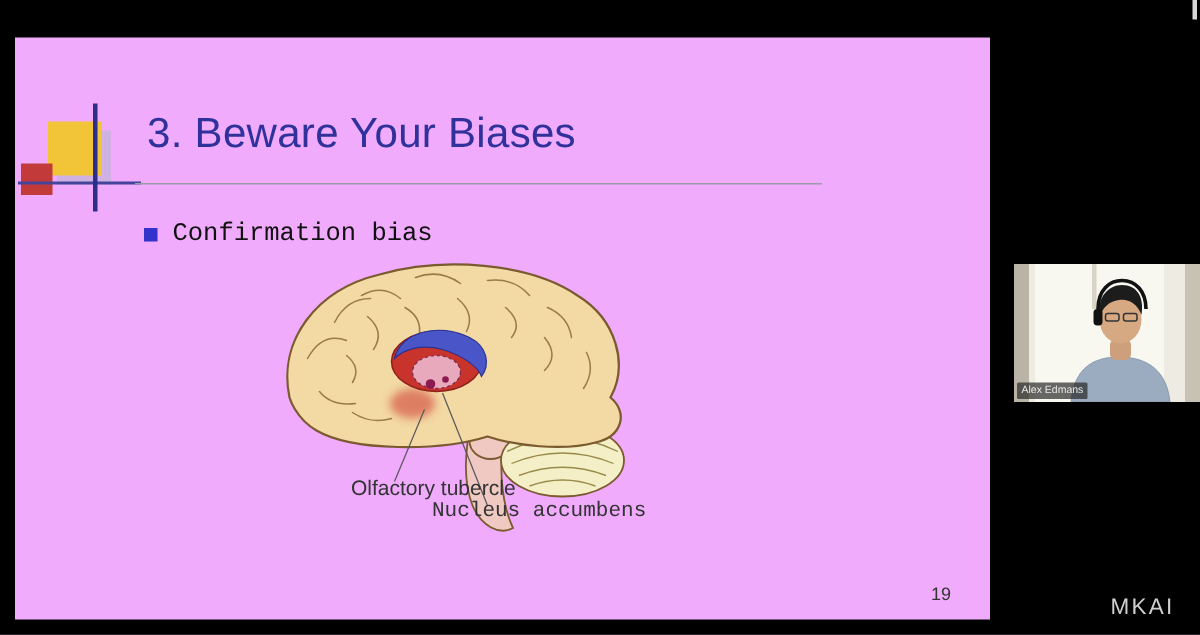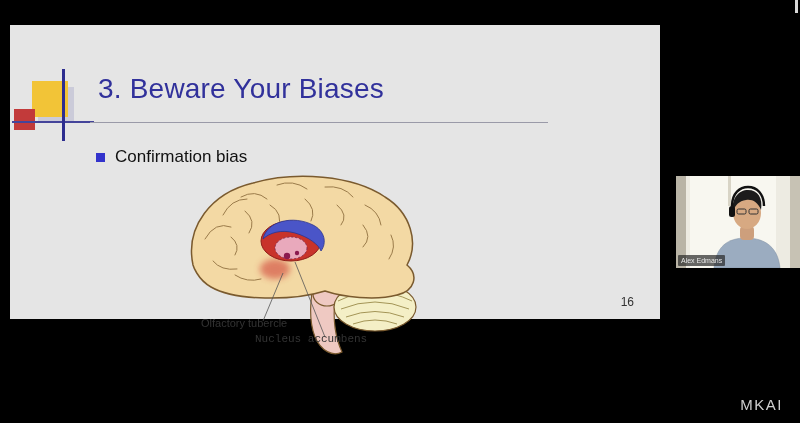--- a/index.html
+++ b/index.html
@@ -2,42 +2,42 @@
 <html><head>
 <meta charset="utf-8">
 <style>
   html,body{margin:0;padding:0;background:#000;}
   .stage{
     position:relative;width:800px;height:423px;background:#000;
     overflow:hidden;font-family:"Liberation Sans",sans-serif;
   }
   
   .slide{
-    position:absolute;left:10px;top:25px;width:650px;height:294px;
-    background:#e5e5e5;
+    position:absolute;left:10px;top:25px;width:650px;height:388px;
+    background:#f0abfc;
   }
   .slide-title{
     position:absolute;left:88px;top:48px;
     font-size:28px;color:#31319b;letter-spacing:.2px;
   }
   
   .orn-yellow{position:absolute;left:22px;top:56px;width:36px;height:36px;background:#f2c437;}
   .orn-yellow-shadow{position:absolute;left:28px;top:62px;width:36px;height:36px;background:#b7b7cf;opacity:.55;}
   .orn-red{position:absolute;left:4px;top:84px;width:21px;height:21px;background:#c23a3a;}
   .orn-vline{position:absolute;left:52px;top:44px;width:3px;height:72px;background:#2d2d8f;}
   .orn-hline-dark{position:absolute;left:2px;top:96px;width:82px;height:2px;background:#44449a;}
   .title-rule{position:absolute;left:80px;top:97px;width:458px;height:1px;background:#9a9aa8;}
   
   .bullet-row{position:absolute;left:86px;top:122px;display:flex;align-items:center;}
   .bullet-marker{width:9px;height:9px;background:#3333cc;margin-right:10px;}
-  .bullet-text{font-size:17px;color:#111;}
+  .bullet-text{font-size:17px;color:#111;font-family:Liberation Mono, monospace;}
   
   .diagram{position:absolute;left:165px;top:142px;width:270px;height:200px;}
   .diagram svg{position:absolute;left:0;top:0;}
-  .diag-label{position:absolute;font-size:11px;color:#333;white-space:nowrap;}
+  .diag-label{position:absolute;font-size:14px;color:#333;white-space:nowrap;margin-left:33px;}
   .label-olfactory{left:26px;top:150px;}
   .label-nucleus{left:80px;top:166px;font-family:Liberation Mono, monospace;}
   .page-number{position:absolute;right:26px;bottom:10px;font-size:12px;color:#333;}
   
   .webcam{
     position:absolute;left:676px;top:176px;width:124px;height:92px;
     background:#e9e7dd;overflow:hidden;
   }
   .webcam svg{position:absolute;left:0;top:0;}
   .name-tag{
@@ -120,21 +120,21 @@
 
         <g stroke="#555" stroke-width="0.8" fill="none">
           <path d="M88,154 L108,106"></path>
           <path d="M150,170 L120,95"></path>
         </g>
       </svg>
       <div class="diag-label label-olfactory">Olfactory tubercle</div>
       <div class="diag-label label-nucleus">Nucleus accumbens</div>
     </div>
 
-    <div class="page-number">16</div>
+    <div class="page-number">19</div>
   </div>
 
   <div class="webcam">
     <svg width="124" height="92" viewBox="0 0 124 92">
 
       <rect x="0" y="0" width="124" height="92" fill="#edebe2"></rect>
       <rect x="14" y="0" width="86" height="92" fill="#f8f7f0"></rect>
       <rect x="0" y="0" width="10" height="92" fill="#b9b4a6"></rect>
       <rect x="114" y="0" width="10" height="92" fill="#c7c2b4"></rect>
       <rect x="52" y="0" width="3" height="30" fill="#d8d4c6"></rect>

